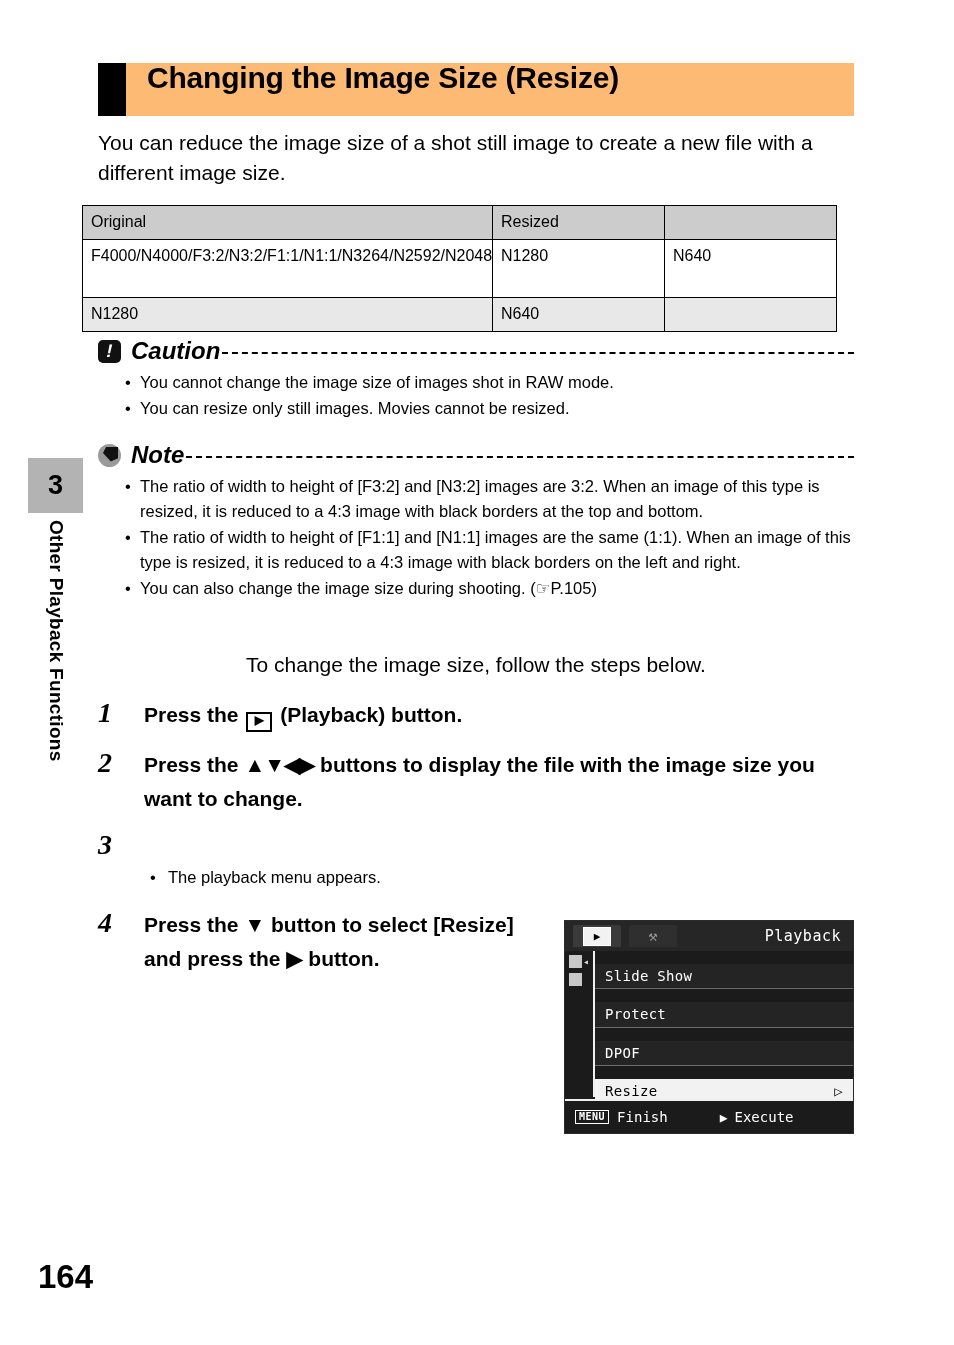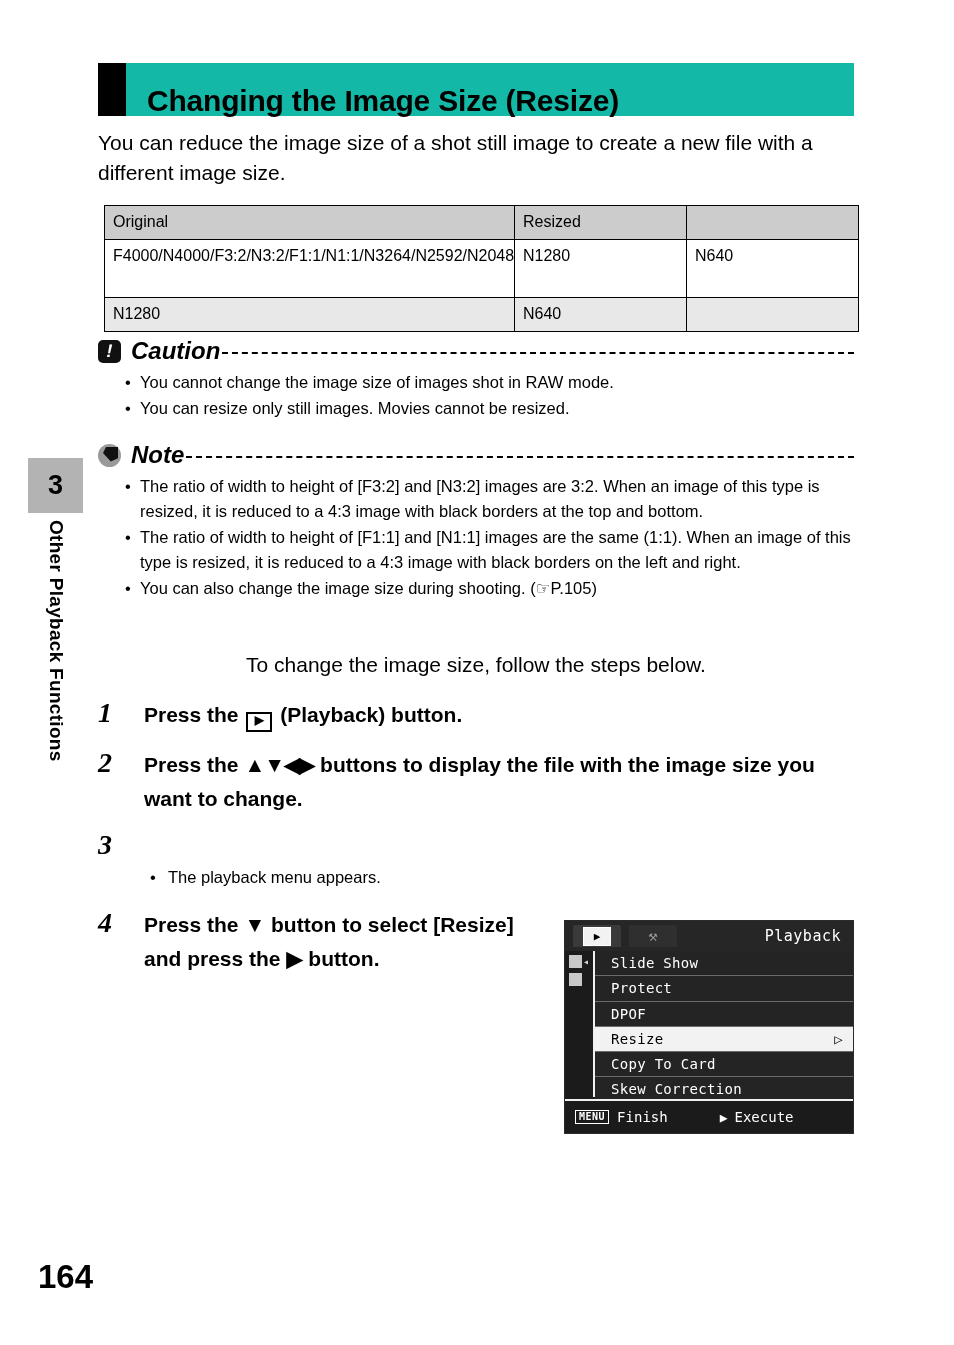--- a/index.html
+++ b/index.html
@@ -63,23 +63,23 @@
     letter-spacing: 0px;
   }
 
   
   #title-bar {
     position: absolute;
     left: 98px;
     top: 63px;
     width: 756px;
     height: 53px;
-    background: #14b8a6;
-    display: flex;
-    align-items: flex-end;
+    background: #fdba74;
+    display: flex;
+    align-items: flex-start;
   }
   #title-bar-marker {
     width: 28px;
     height: 53px;
     background: #000000;
     flex: 0 0 auto;
   }
   #page-title {
     font-size: 30px;
     font-weight: bold;
@@ -94,21 +94,21 @@
     left: 98px;
     top: 128px;
     width: 756px;
     font-size: 21px;
     line-height: 30px;
   }
 
   
   #spec-table {
     position: absolute;
-    left: 104px;
+    left: 82px;
     top: 205px;
     width: 754px;
     border-collapse: collapse;
     font-size: 16px;
     table-layout: fixed;
   }
   #spec-table td {
     border: 1px solid #000000;
     padding: 5px 8px 6px 8px;
     vertical-align: top;
@@ -374,25 +374,26 @@
     position: absolute;
     left: 30px;
     top: 0;
     right: 0;
   }
   .lcd-item {
     height: 24.3px;
     line-height: 24.3px;
     color: #ffffff;
     font-size: 14px;
-    padding-left: 16px;
+    padding-left: 10px;
     border-bottom: 1px solid #6b6b6b;
     background: #242424;
     position: relative;
     letter-spacing: 0.3px;
+    margin-top: 13px;
   }
   .lcd-item.selected {
     background: #f2f2f2;
     color: #000000;
   }
   .lcd-item .lcd-chevron {
     position: absolute;
     right: 10px;
     top: 0;
     font-size: 14px;

